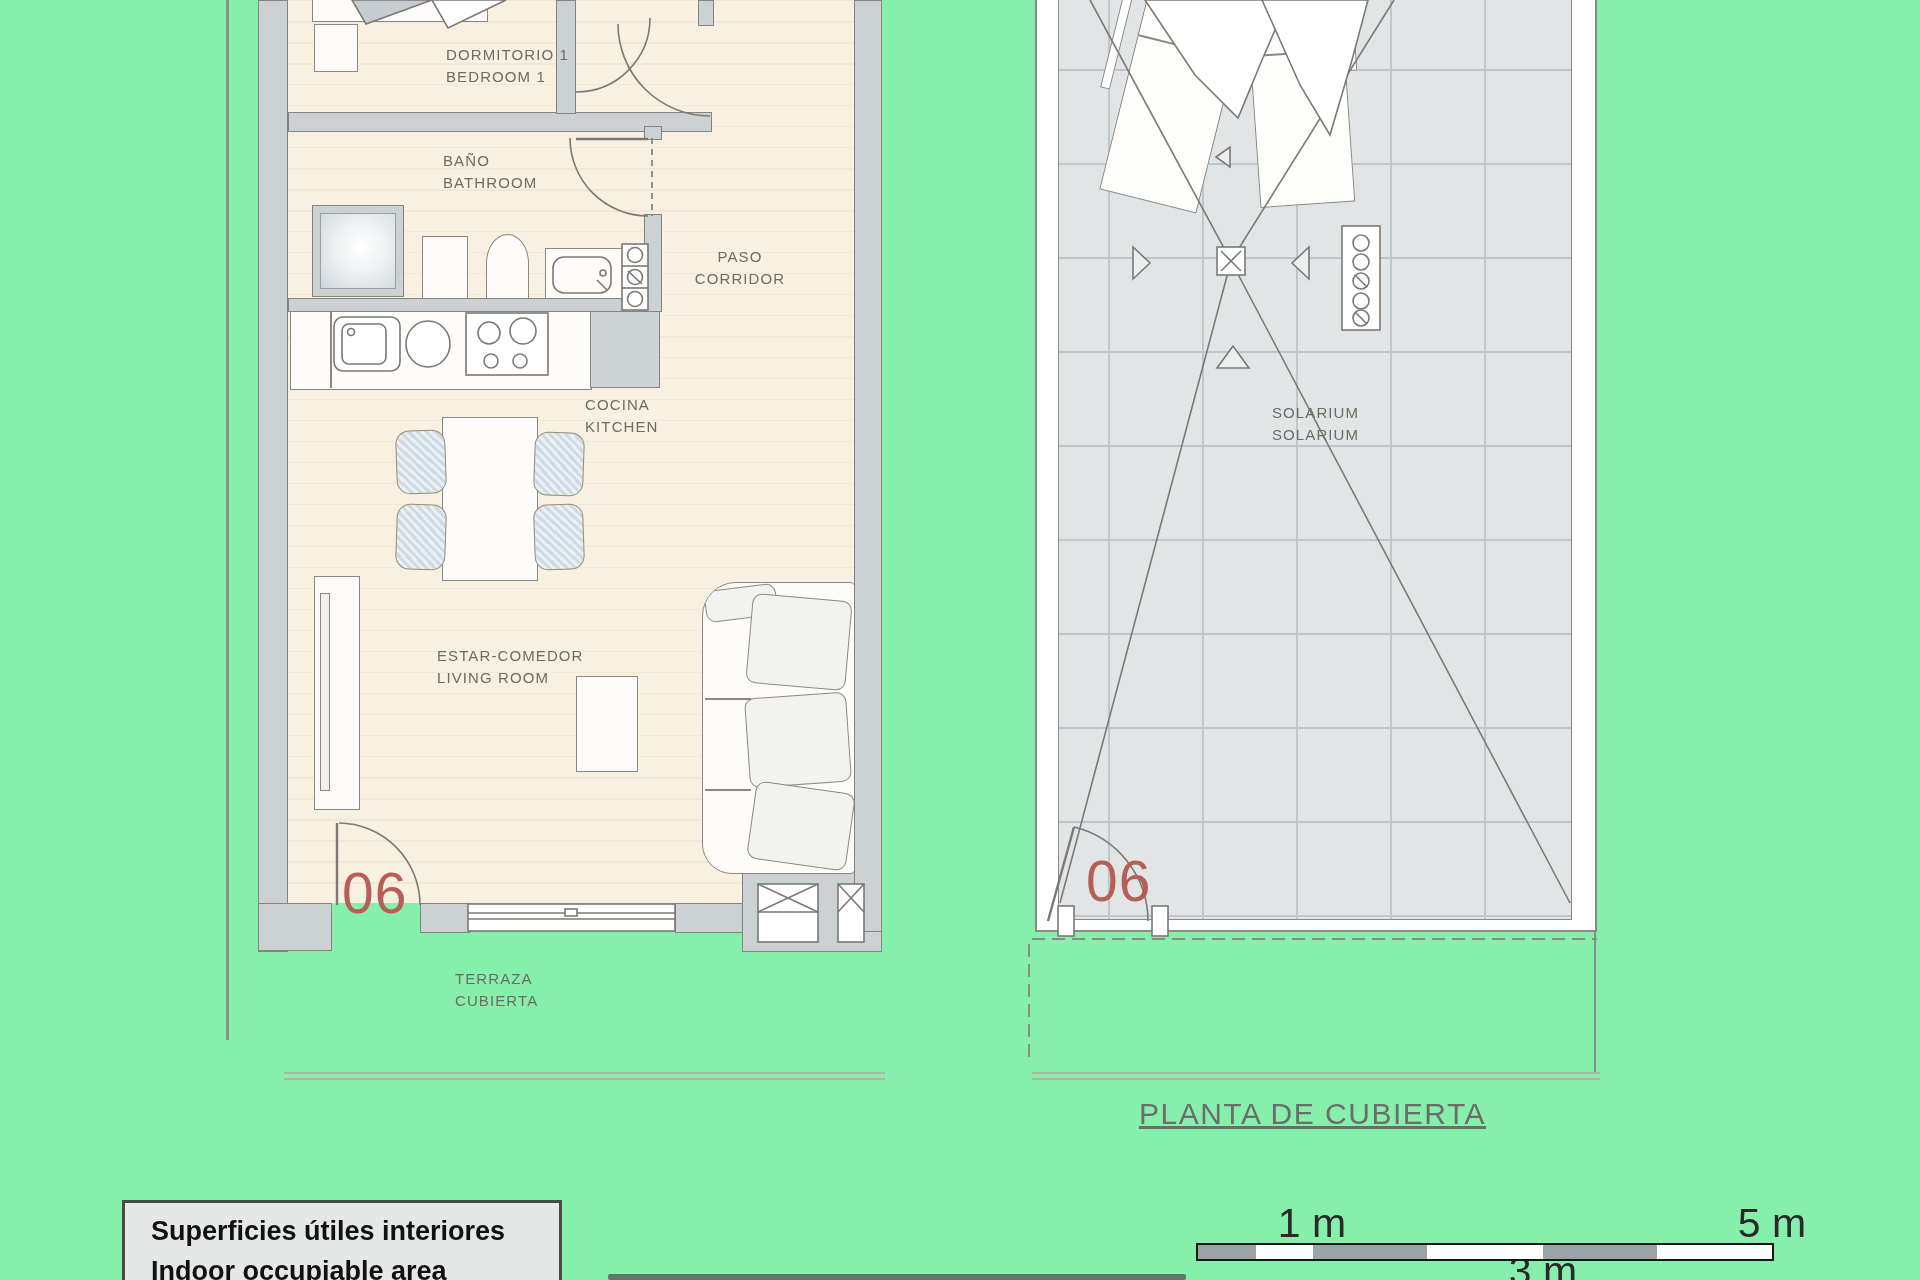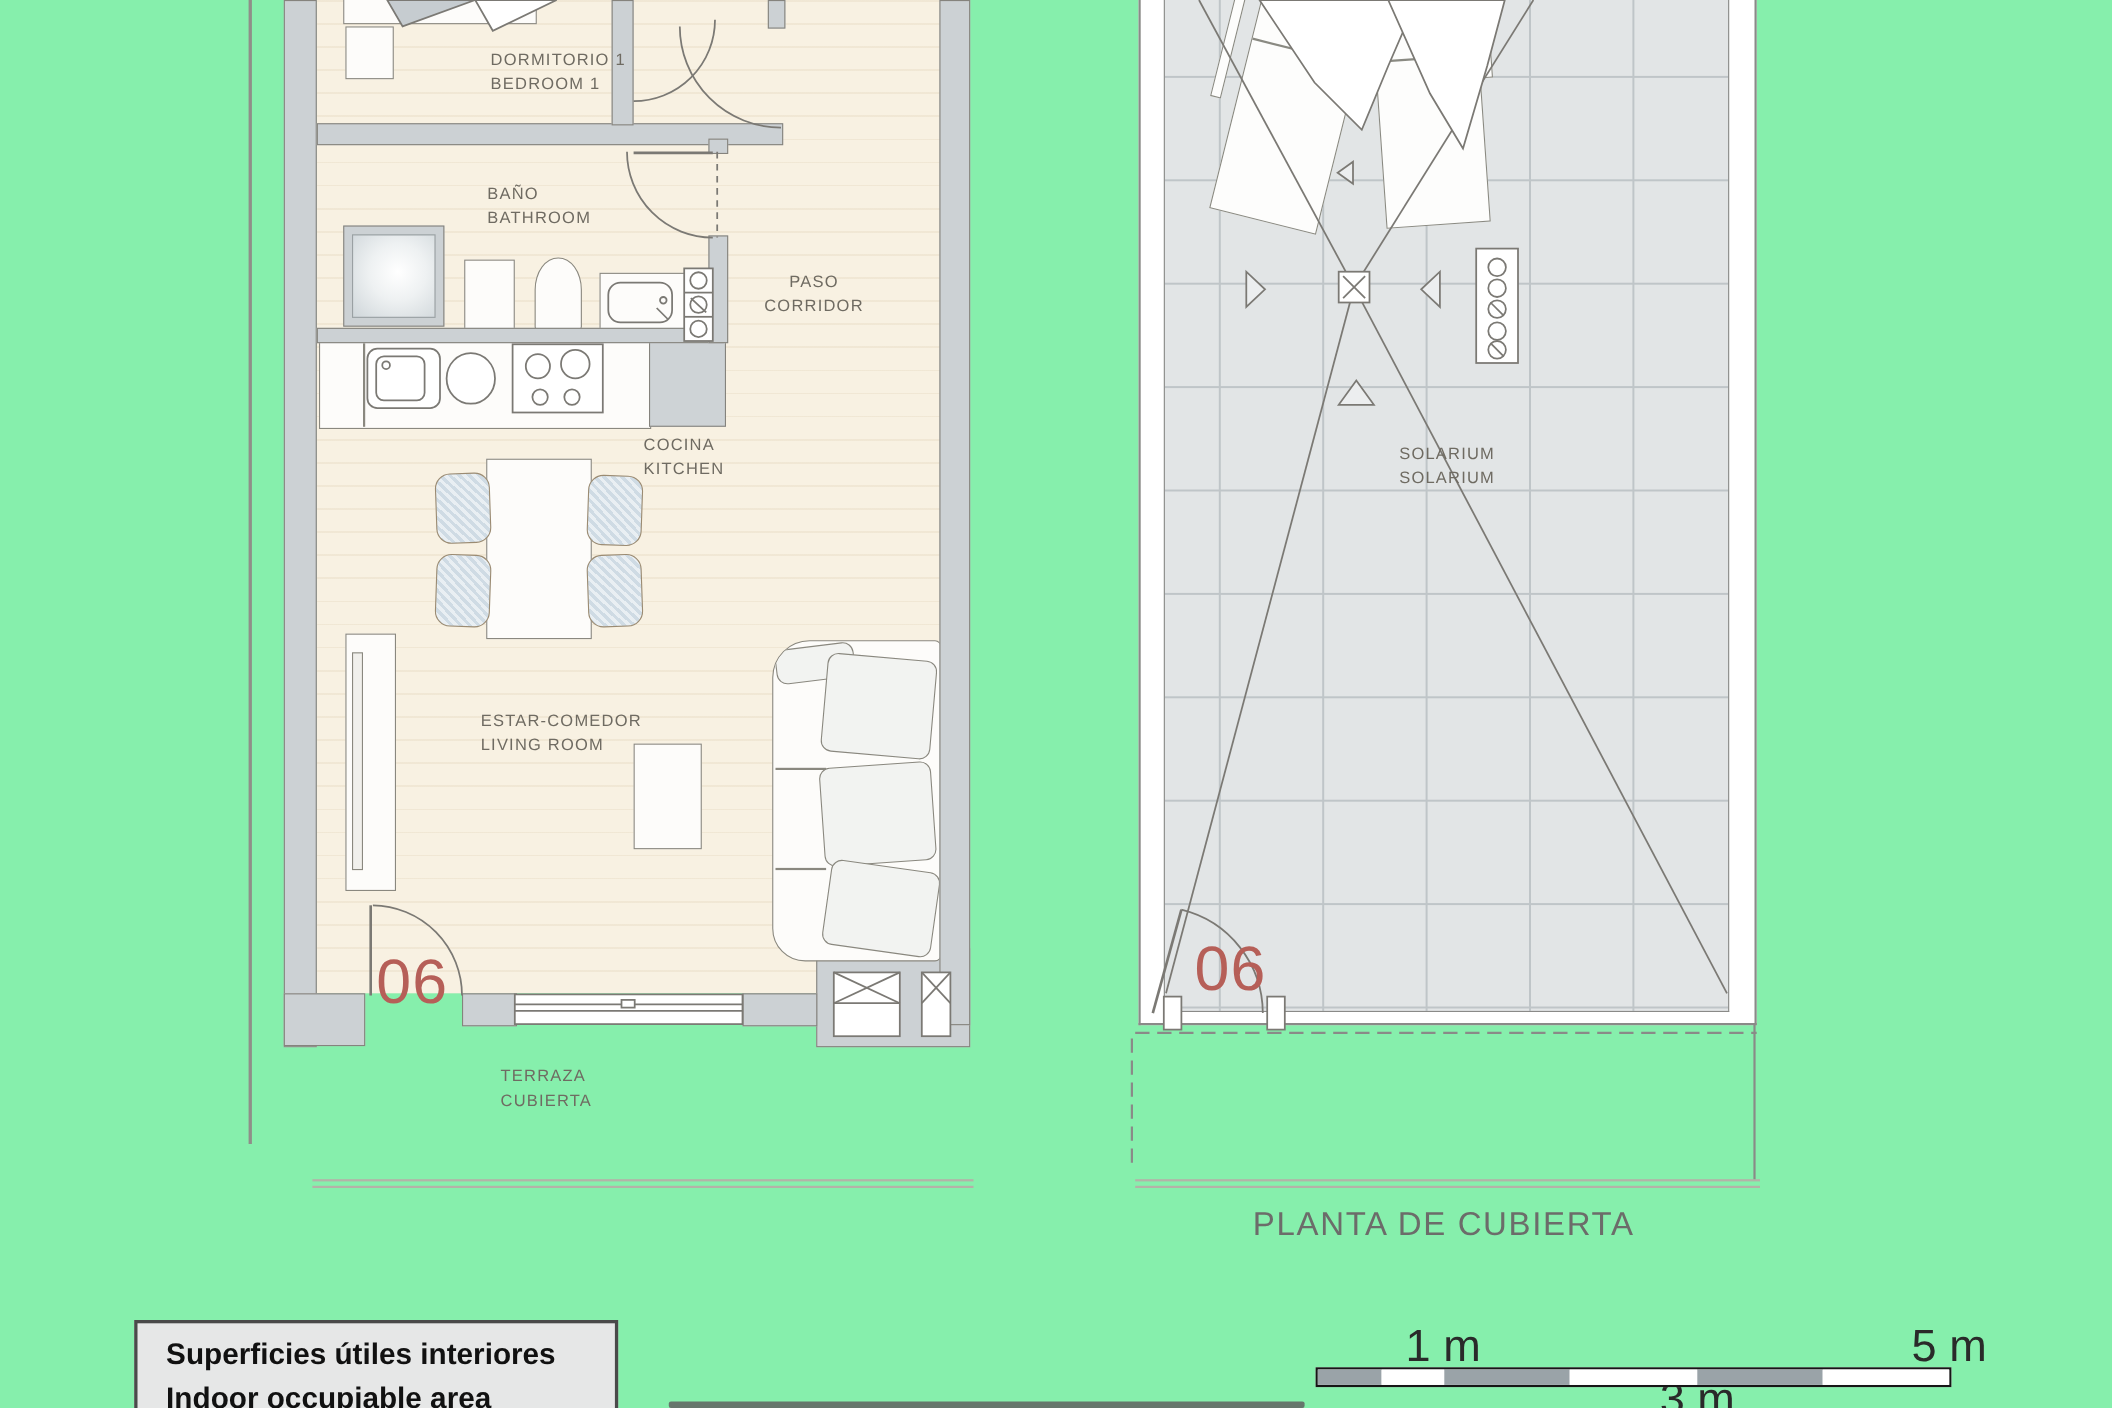--- a/index.html
+++ b/index.html
@@ -95,21 +95,21 @@
     <div class="cushion" style="left:44px;top:112px;width:102px;height:90px;transform:rotate(-4deg);"></div>
     <div class="cushion" style="left:48px;top:204px;width:100px;height:78px;transform:rotate(8deg);"></div>
     <div class="sline" style="left:2px;top:115px;width:46px;"></div>
     <div class="sline" style="left:2px;top:206px;width:46px;"></div>
   </div>
 
   <div class="lbl" style="left:446px;top:44px;">
     <div>DORMITORIO 1</div>
     <div>BEDROOM 1</div>
   </div>
-  <div class="lbl" style="left:443px;top:166px;">
+  <div class="lbl" style="left:443px;top:150px;">
     <div>BAÑO</div>
     <div>BATHROOM</div>
   </div>
   <div class="lbl center" style="left:687px;top:226px;width:106px;margin-top:20px;">
     <div>PASO</div>
     <div>CORRIDOR</div>
   </div>
   <div class="lbl" style="left:585px;top:394px;">
     <div>COCINA</div>
     <div>KITCHEN</div>
@@ -137,21 +137,21 @@
     <div>SOLARIUM</div>
     <div>SOLARIUM</div>
   </div>
   <div class="unit" style="left:1086px;top:848px;">06</div>
 
   <div class="abs dline" style="left:284px;top:1072px;width:601px;"></div>
   <div class="abs dline" style="left:284px;top:1078px;width:601px;"></div>
   <div class="abs dline" style="left:1032px;top:1072px;width:568px;"></div>
   <div class="abs dline" style="left:1032px;top:1078px;width:568px;"></div>
 
-  <div class="title" style="left:1115px;top:1097px;width:395px;">PLANTA DE CUBIERTA</div>
+  <div class="title" style="left:1115px;top:1097px;width:395px;text-decoration:underline;">PLANTA DE CUBIERTA</div>
 
   <div class="abs legend" style="left:122px;top:1200px;width:440px;height:92px;">
     <div>Superficies útiles interiores</div>
     <div>Indoor occupiable area</div>
   </div>
 
   <div class="scale-lbl" style="left:1272px;top:1200px;width:80px;">1 m</div>
   <div class="scale-lbl" style="left:1503px;top:1248px;width:80px;">3 m</div>
   <div class="scale-lbl" style="left:1732px;top:1200px;width:80px;text-align:center;">5 m</div>
   <div class="abs scalebar" style="left:1196px;top:1243px;width:578px;height:18px;">

